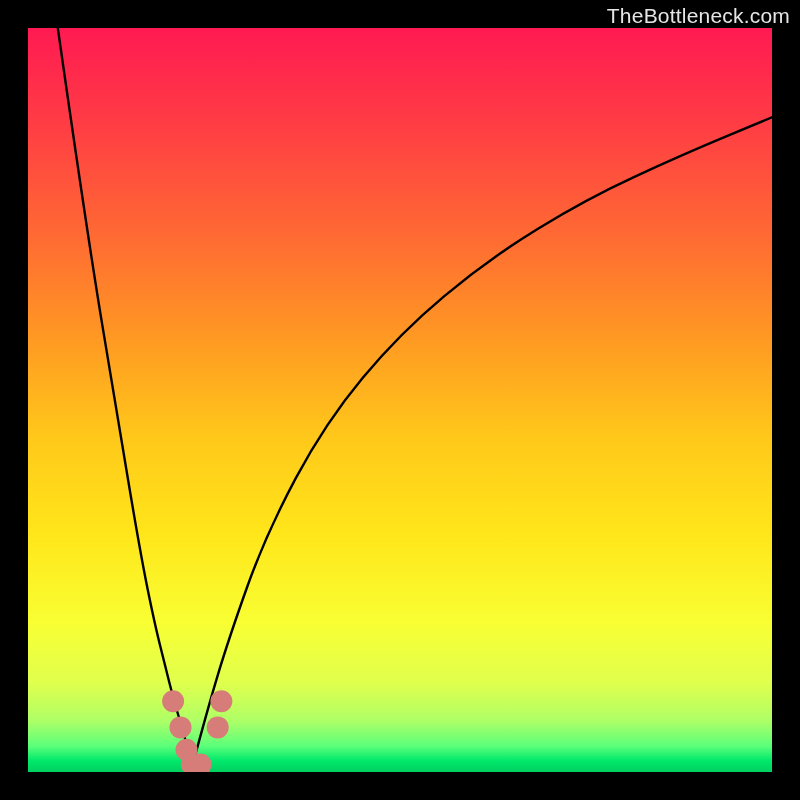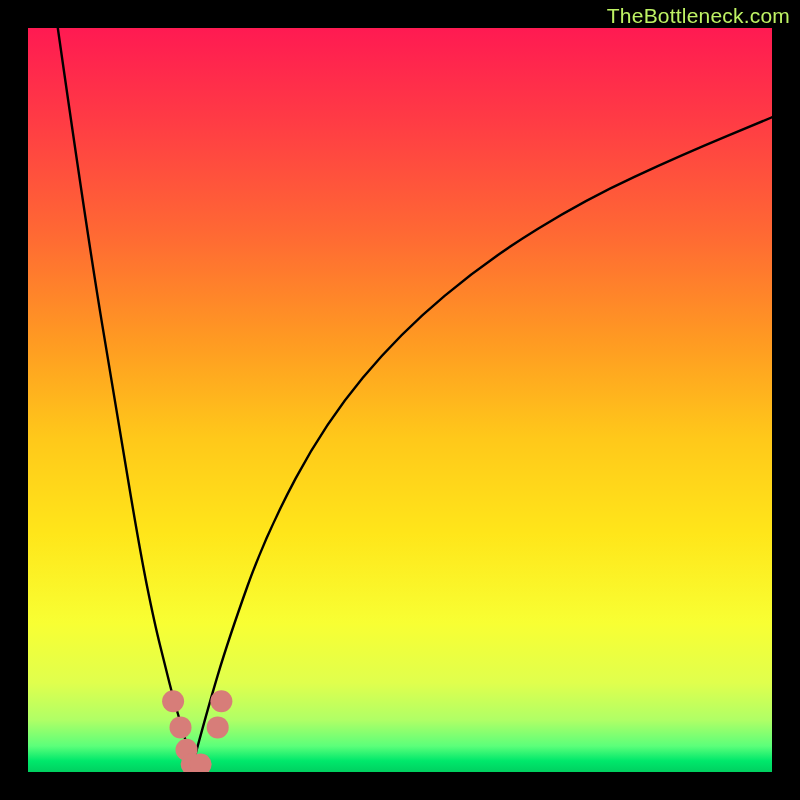--- a/index.html
+++ b/index.html
@@ -39,21 +39,21 @@
       #b0ff66 93%,
       #5cff7a 96.5%,
       #00e86b 98.5%,
       #00d060 100%
     );
   }
   .watermark {
     position: absolute;
     top: 4px;
     right: 10px;
-    color: #bef264;
+    color: #e5e5e5;
     font-size: 21px;
     font-weight: 400;
     letter-spacing: 0.2px;
     white-space: nowrap;
   }
   svg.overlay {
     position: absolute;
     top: 0;
     left: 0;
     width: 744px;

